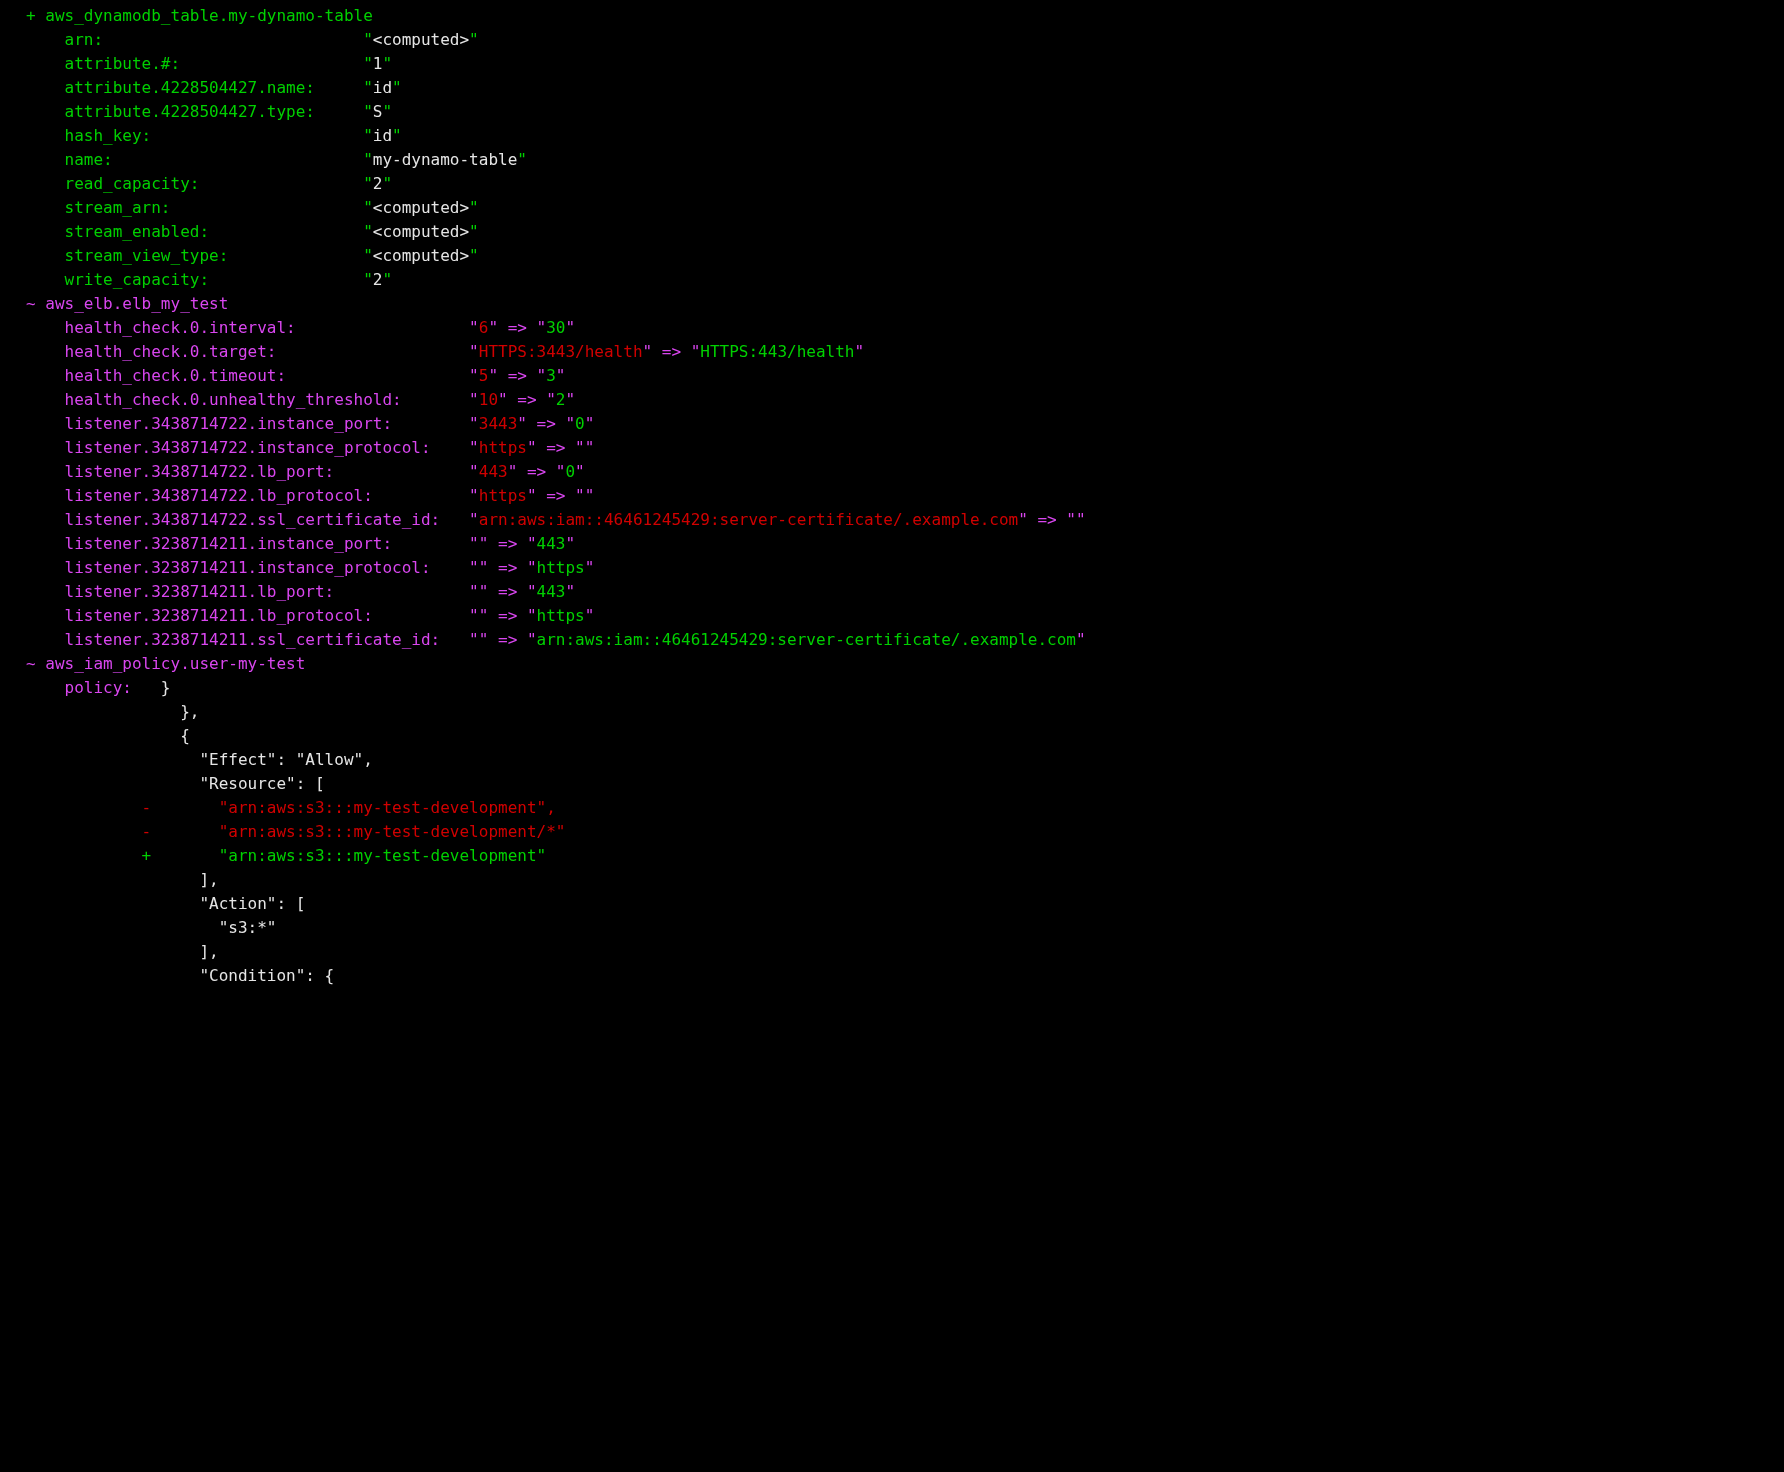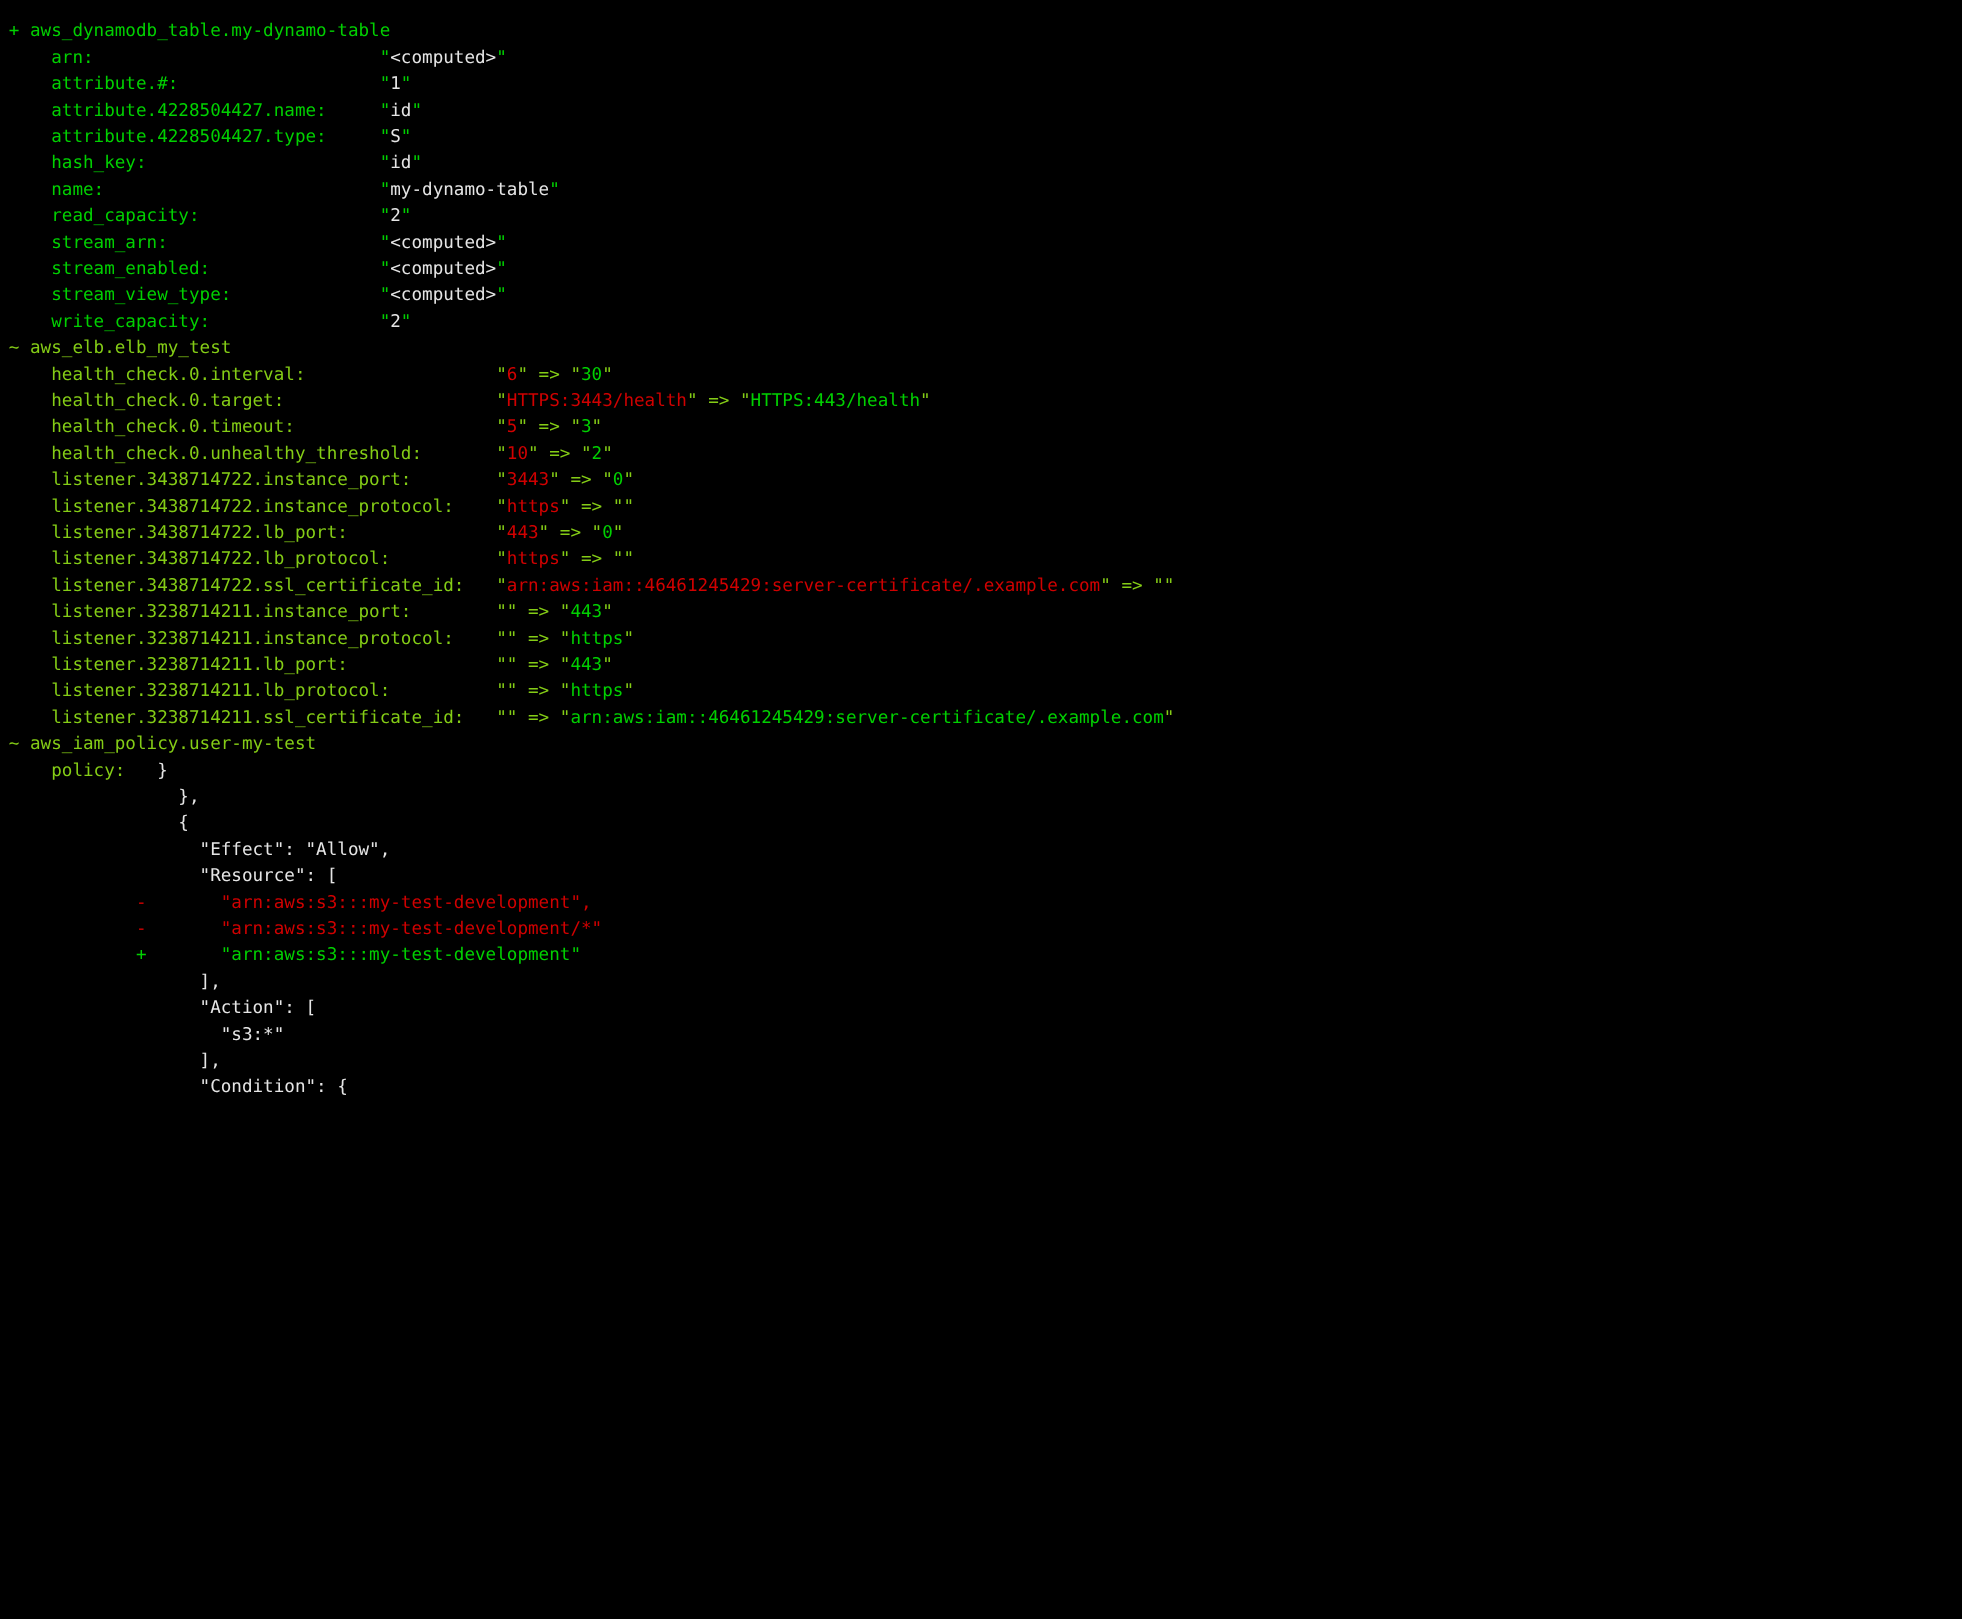--- a/index.html
+++ b/index.html
@@ -5,25 +5,26 @@
   html, body {
     margin: 0;
     padding: 0;
     background: #000;
     color: #ccc;
     font-family: "SF Mono", ui-monospace, Menlo, Consolas, "DejaVu Sans Mono", monospace;
     font-size: 16px;
     line-height: 1.5;
   }
   .term {
-    padding: 16px 8px 16px 8px;
+    padding: 4px 8px 16px 8px;
     white-space: pre;
+    margin-left: 18px;
   }
   .g { color: #00d000; }   
-  .y { color: #84cc16; }   
+  .y { color: #d946ef; }   
   .r { color: #d00000; }   
   .w { color: #e5e5e5; }   
   .row { display: block; }
 </style>
 </head>
 <body>
 
 <div class="term" id="term"><span class="row"><span class="g">+ aws_dynamodb_table.my-dynamo-table</span></span><span class="row"><span class="g">    arn:                           "</span><span class="w">&lt;computed&gt;</span><span class="g">"</span></span><span class="row"><span class="g">    attribute.#:                   "</span><span class="w">1</span><span class="g">"</span></span><span class="row"><span class="g">    attribute.4228504427.name:     "</span><span class="w">id</span><span class="g">"</span></span><span class="row"><span class="g">    attribute.4228504427.type:     "</span><span class="w">S</span><span class="g">"</span></span><span class="row"><span class="g">    hash_key:                      "</span><span class="w">id</span><span class="g">"</span></span><span class="row"><span class="g">    name:                          "</span><span class="w">my-dynamo-table</span><span class="g">"</span></span><span class="row"><span class="g">    read_capacity:                 "</span><span class="w">2</span><span class="g">"</span></span><span class="row"><span class="g">    stream_arn:                    "</span><span class="w">&lt;computed&gt;</span><span class="g">"</span></span><span class="row"><span class="g">    stream_enabled:                "</span><span class="w">&lt;computed&gt;</span><span class="g">"</span></span><span class="row"><span class="g">    stream_view_type:              "</span><span class="w">&lt;computed&gt;</span><span class="g">"</span></span><span class="row"><span class="g">    write_capacity:                "</span><span class="w">2</span><span class="g">"</span></span><span class="row"><span class="w"></span></span><span class="row"><span class="y">~ aws_elb.elb_my_test</span></span><span class="row"><span class="y">    health_check.0.interval:                  "</span><span class="r">6</span><span class="y">" =&gt; "</span><span class="g">30</span><span class="y">"</span></span><span class="row"><span class="y">    health_check.0.target:                    "</span><span class="r">HTTPS:3443/health</span><span class="y">" =&gt; "</span><span class="g">HTTPS:443/health</span><span class="y">"</span></span><span class="row"><span class="y">    health_check.0.timeout:                   "</span><span class="r">5</span><span class="y">" =&gt; "</span><span class="g">3</span><span class="y">"</span></span><span class="row"><span class="y">    health_check.0.unhealthy_threshold:       "</span><span class="r">10</span><span class="y">" =&gt; "</span><span class="g">2</span><span class="y">"</span></span><span class="row"><span class="y">    listener.3438714722.instance_port:        "</span><span class="r">3443</span><span class="y">" =&gt; "</span><span class="g">0</span><span class="y">"</span></span><span class="row"><span class="y">    listener.3438714722.instance_protocol:    "</span><span class="r">https</span><span class="y">" =&gt; ""</span></span><span class="row"><span class="y">    listener.3438714722.lb_port:              "</span><span class="r">443</span><span class="y">" =&gt; "</span><span class="g">0</span><span class="y">"</span></span><span class="row"><span class="y">    listener.3438714722.lb_protocol:          "</span><span class="r">https</span><span class="y">" =&gt; ""</span></span><span class="row"><span class="y">    listener.3438714722.ssl_certificate_id:   "</span><span class="r">arn:aws:iam::46461245429:server-certificate/.example.com</span><span class="y">" =&gt; ""</span></span><span class="row"><span class="y">    listener.3238714211.instance_port:        "" =&gt; "</span><span class="g">443</span><span class="y">"</span></span><span class="row"><span class="y">    listener.3238714211.instance_protocol:    "" =&gt; "</span><span class="g">https</span><span class="y">"</span></span><span class="row"><span class="y">    listener.3238714211.lb_port:              "" =&gt; "</span><span class="g">443</span><span class="y">"</span></span><span class="row"><span class="y">    listener.3238714211.lb_protocol:          "" =&gt; "</span><span class="g">https</span><span class="y">"</span></span><span class="row"><span class="y">    listener.3238714211.ssl_certificate_id:   "" =&gt; "</span><span class="g">arn:aws:iam::46461245429:server-certificate/.example.com</span><span class="y">"</span></span><span class="row"><span class="w"></span></span><span class="row"><span class="y">~ aws_iam_policy.user-my-test</span></span><span class="row"><span class="y">    policy:   </span><span class="w">}</span></span><span class="row"><span class="w">                },</span></span><span class="row"><span class="w">                {</span></span><span class="row"><span class="w">                  "Effect": "Allow",</span></span><span class="row"><span class="w">                  "Resource": [</span></span><span class="row"><span class="r">            -       "arn:aws:s3:::my-test-development",</span></span><span class="row"><span class="r">            -       "arn:aws:s3:::my-test-development/*"</span></span><span class="row"><span class="g">            +       "arn:aws:s3:::my-test-development"</span></span><span class="row"><span class="w">                  ],</span></span><span class="row"><span class="w">                  "Action": [</span></span><span class="row"><span class="w">                    "s3:*"</span></span><span class="row"><span class="w">                  ],</span></span><span class="row"><span class="w">                  "Condition": {</span></span></div>
 
 </body></html>

